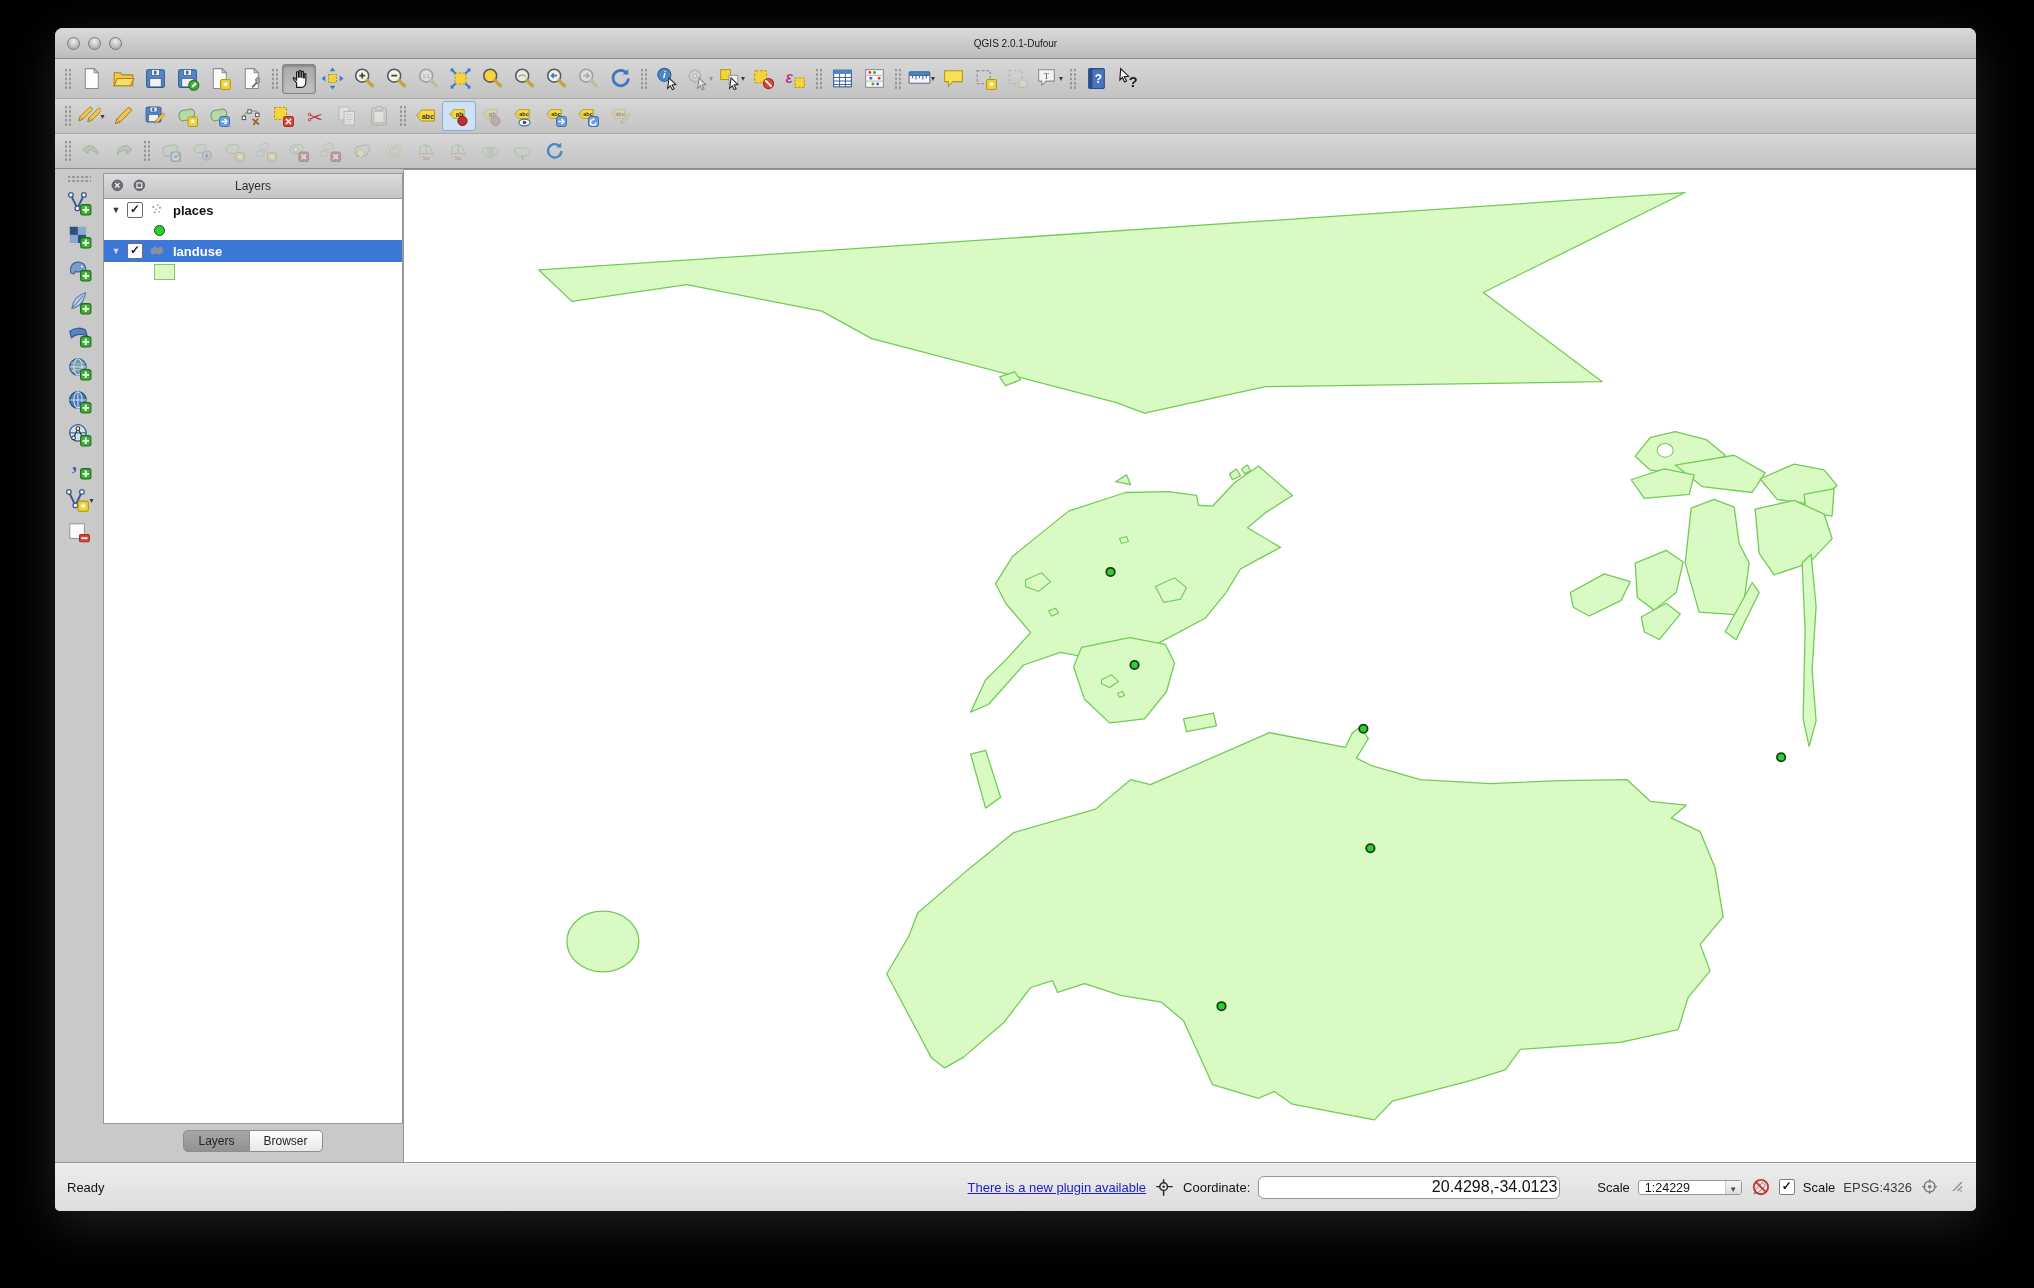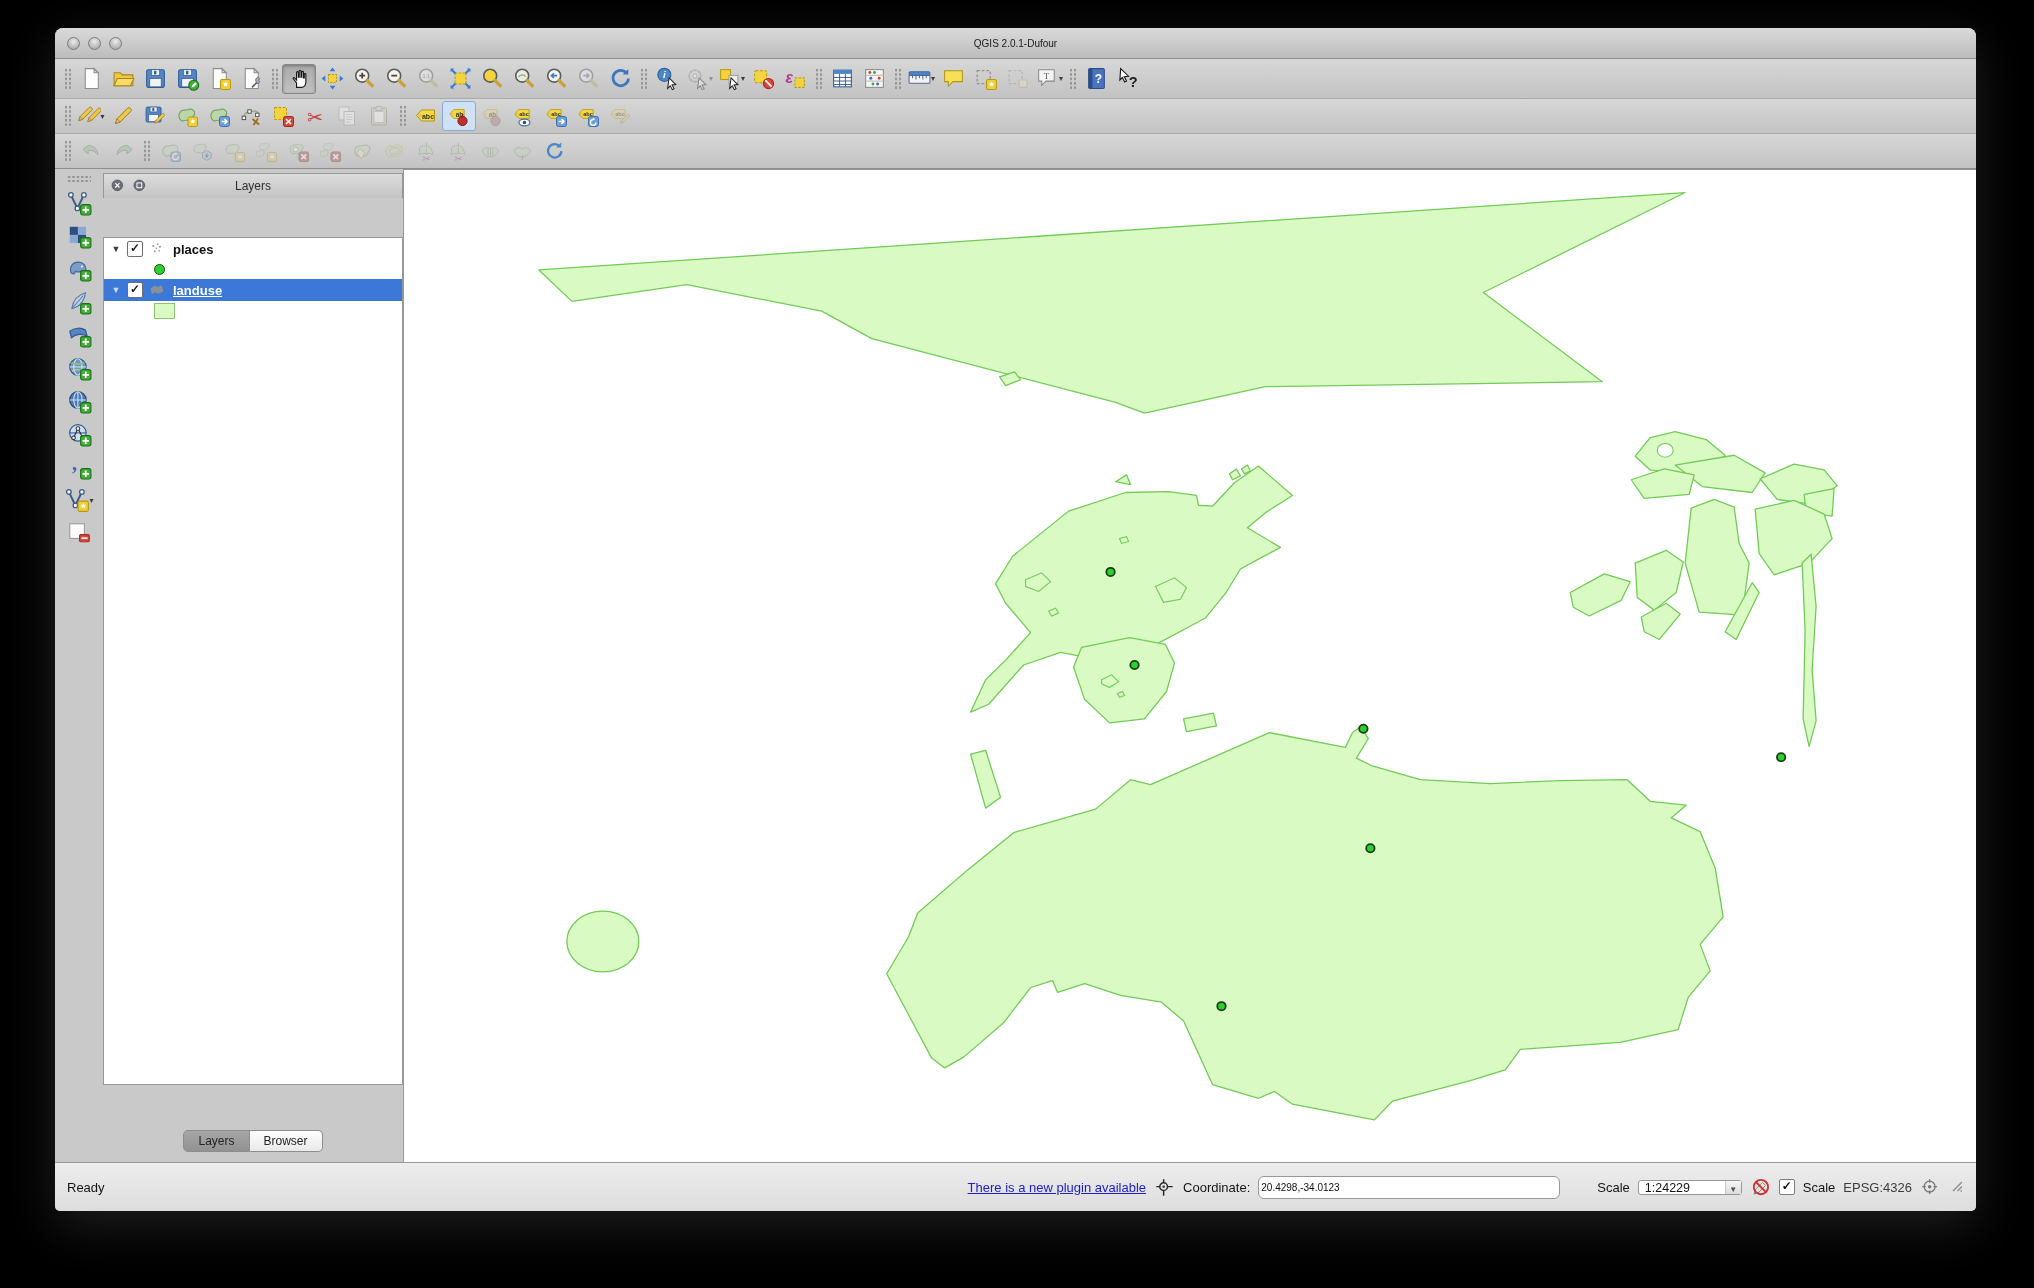--- a/index.html
+++ b/index.html
@@ -25,54 +25,54 @@
   .tbtn.disabled{opacity:.40;filter:grayscale(.45);}
   .grip{width:7px;height:22px;margin:0 4px;flex:none;
     background-image:radial-gradient(circle at 2px 2px,#949494 1.1px,rgba(0,0,0,0) 1.5px);
     background-size:4px 4.4px;}
   .main{flex:1;display:flex;min-height:0;}
   .rail{width:48px;flex:none;display:flex;flex-direction:column;align-items:center;padding-top:5px;gap:3px;}
   .hgrip{height:7px;width:24px;flex:none;margin:1px 0 3px;
     background-image:radial-gradient(circle at 2px 2px,#949494 1.1px,rgba(0,0,0,0) 1.5px);
     background-size:4.4px 4px;}
   .rbtn{width:32px;height:30px;display:flex;align-items:center;justify-content:center;flex:none;}
-  .dock{width:300px;flex:none;display:flex;flex-direction:column;padding-top:4px;gap:39px;}
+  .dock{width:300px;flex:none;display:flex;flex-direction:column;padding-top:4px;}
   .panel-head{height:24px;flex:none;background:linear-gradient(#dcdcdc,#c4c4c4);
     border:1px solid #979797;border-bottom:none;display:flex;align-items:center;position:relative;}
   .panel-title{position:absolute;left:0;right:0;text-align:center;font-size:12px;color:#2e2e2e;}
   .phbtn{width:16px;height:16px;margin-left:6px;z-index:2;}
   .phbtn svg{display:block;}
   .tree{flex:1;background:#fff;border:1px solid #979797;overflow:hidden;font-size:13px;min-height:0;}
   .layer-row{display:flex;align-items:center;height:22px;gap:5px;padding-left:6px;}
   .layer-row.selected{background:#3c78d8;}
   .expander{width:12px;font-size:9px;color:#3c3c3c;text-align:center;flex:none;}
   .selected .expander{color:#cfd8e8;}
   .cb{width:14px;height:14px;flex:none;background:#fff;border:1px solid #6e6e6e;border-radius:2px;
     font-size:12px;line-height:12px;text-align:center;color:#1a1a1a;font-weight:bold;}
   .licon{width:20px;height:18px;flex:none;}
   .lname{font-weight:bold;color:#101010;}
-  .selected .lname{color:#fff;text-decoration:underline;}
+  .selected .lname{color:#fff;}
   .sym-row{height:19px;display:flex;align-items:center;padding-left:50px;}
   .dotsym{width:9px;height:9px;border-radius:50%;background:#2ed02e;border:1.5px solid #1c4f1c;}
   .sqsym{width:19px;height:14px;background:#d9fac3;border:1px solid #8fbf7a;}
   .tabs{flex:none;display:flex;align-items:center;justify-content:center;padding:6px 0 10px;}
   .tab{height:20px;line-height:20px;padding:0 14px;font-size:12px;border:1px solid #8d8d8d;
     background:linear-gradient(#fefefe,#e9e9e9);color:#242424;}
   .tab.active{background:linear-gradient(#a6a6a6,#929292);color:#242424;}
   .tab:first-child{border-radius:5px 0 0 5px;}
   .tab:last-child{border-radius:0 5px 5px 0;border-left:none;text-align:center;}
   .canvas{flex:1;background:#fff;border-left:1px solid #979797;border-top:1px solid #979797;position:relative;min-width:0;}
   .canvas svg{position:absolute;left:0;top:0;width:100%;height:100%;}
   .statusbar{height:32px;flex:none;background:linear-gradient(#ededed,#dddddd);border-top:1px solid #999;
     display:flex;align-items:center;gap:8px;padding:8px 12px;font-size:13px;color:#141414;}
   .sb-link{color:#2121cc;text-decoration:underline;margin-left:auto;cursor:pointer;}
   .sb-ibtn{width:21px;height:21px;flex:none;}
   .sb-ibtn svg{display:block;}
   .sb-input{width:296px;height:19px;border:1px solid #979797;border-radius:6px;background:#fff;
-    text-align:left;font-size:10px;font-family:"Liberation Sans",sans-serif;color:#111;}
+    text-align:right;font-size:16px;font-family:"Liberation Sans",sans-serif;color:#111;}
   .sb-combo{width:104px;height:15px;border:1px solid #979797;border-radius:3px;background:#fff;
     display:flex;font-size:12.5px;padding-left:6px;box-sizing:border-box;}
   .sb-combo .cdd{margin-left:auto;width:15px;text-align:center;color:#4a4a4a;font-size:8px;
     border-left:1px solid #c9c9c9;height:100%;line-height:18px;background:linear-gradient(#f6f6f6,#dcdcdc);}
   .sb-cb{width:14px;height:14px;flex:none;background:#fff;border:1px solid #7e7e7e;border-radius:2px;
     text-align:center;line-height:12px;font-size:12px;font-weight:bold;color:#101010;}
   .epsg{color:#3c3c3c;}
 </style>
 </head>
 <body>

